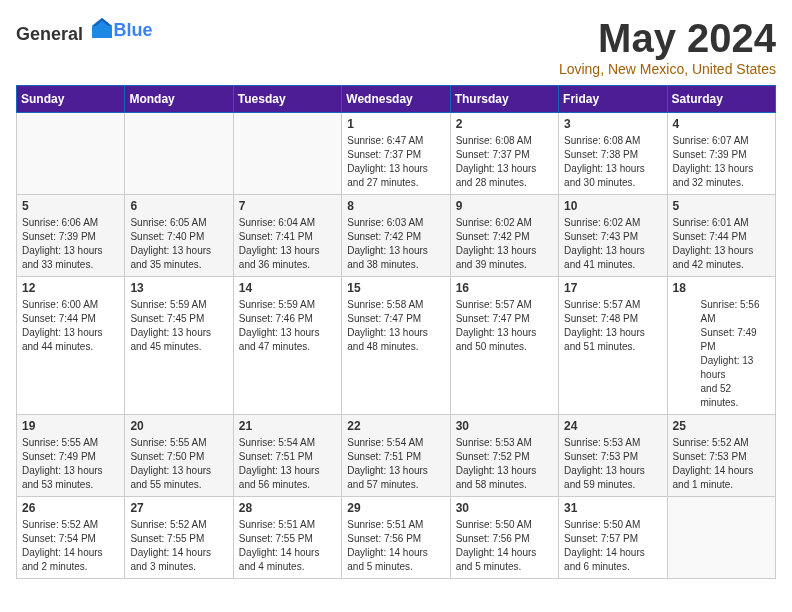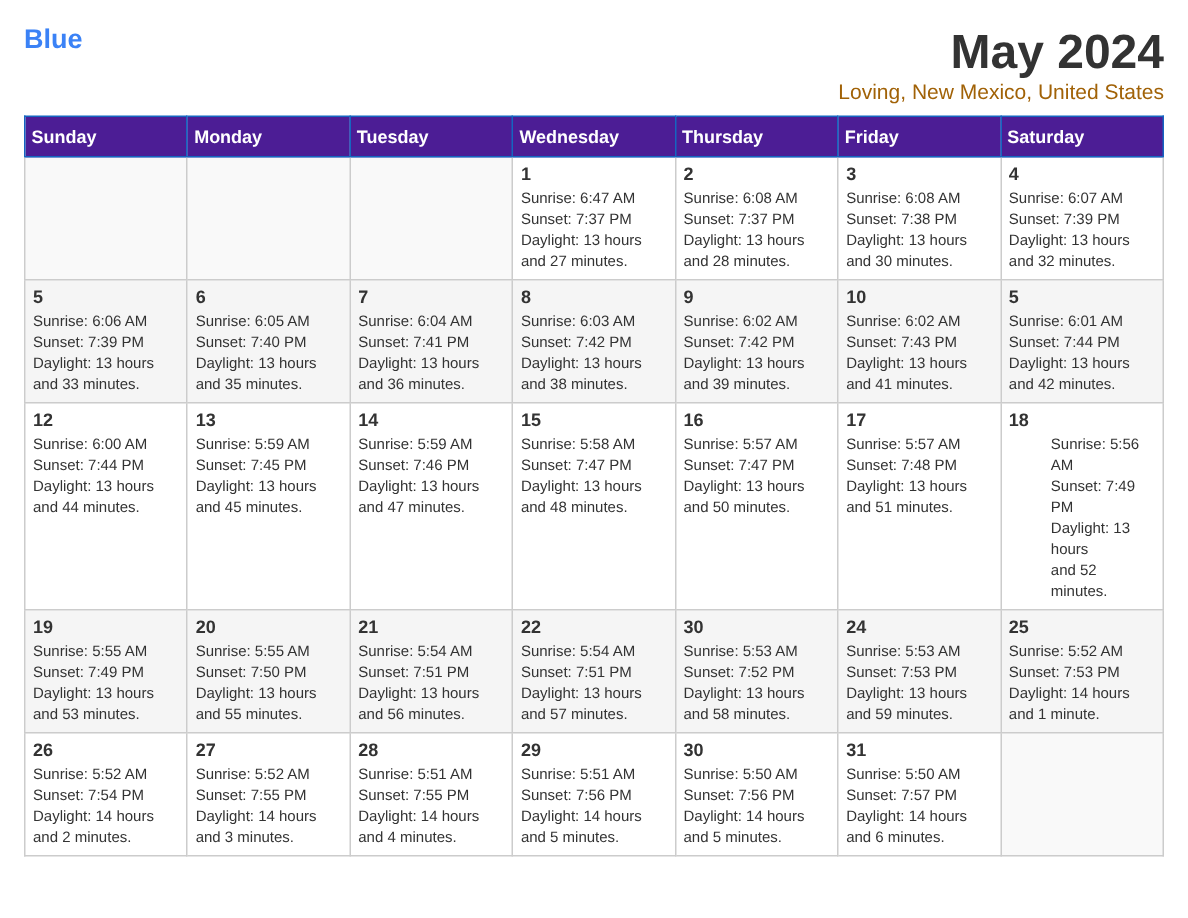--- a/index.html
+++ b/index.html
@@ -32,21 +32,21 @@
     }
     .logo-icon {
       width: 24px;
       height: 24px;
       margin-left: 2px;
     }
     .title-block {
       text-align: right;
     }
     .month-title {
-      font-size: 32px;
+      font-size: 40px;
       font-weight: bold;
       color: #333;
     }
     .location {
       font-size: 14px;
       color: #a16207;
     }
     .calendar {
       width: 100%;
       border-collapse: collapse;
@@ -89,20 +89,27 @@
     }
     .empty-cell {
       background: #f9f9f9 !important;
     }
   </style>
 </head>
 <body>
 
 <div class="header">
   <div class="logo">
+    <div>
+      <span class="logo-text-general">General</span>
+      <svg class="logo-icon" viewBox="0 0 24 24" fill="#1565c0">
+        <polygon points="12,2 22,10 22,22 2,22 2,10" fill="#1e88e5"></polygon>
+        <polygon points="12,2 22,10 18,10 12,5 6,10 2,10" fill="#1565c0"></polygon>
+      </svg>
+    </div>
     <div>
       <span class="logo-text-blue">Blue</span>
     </div>
   </div>
   <div class="title-block">
     <div class="month-title">May 2024</div>
     <div class="location">Loving, New Mexico, United States</div>
   </div>
 </div>
 

